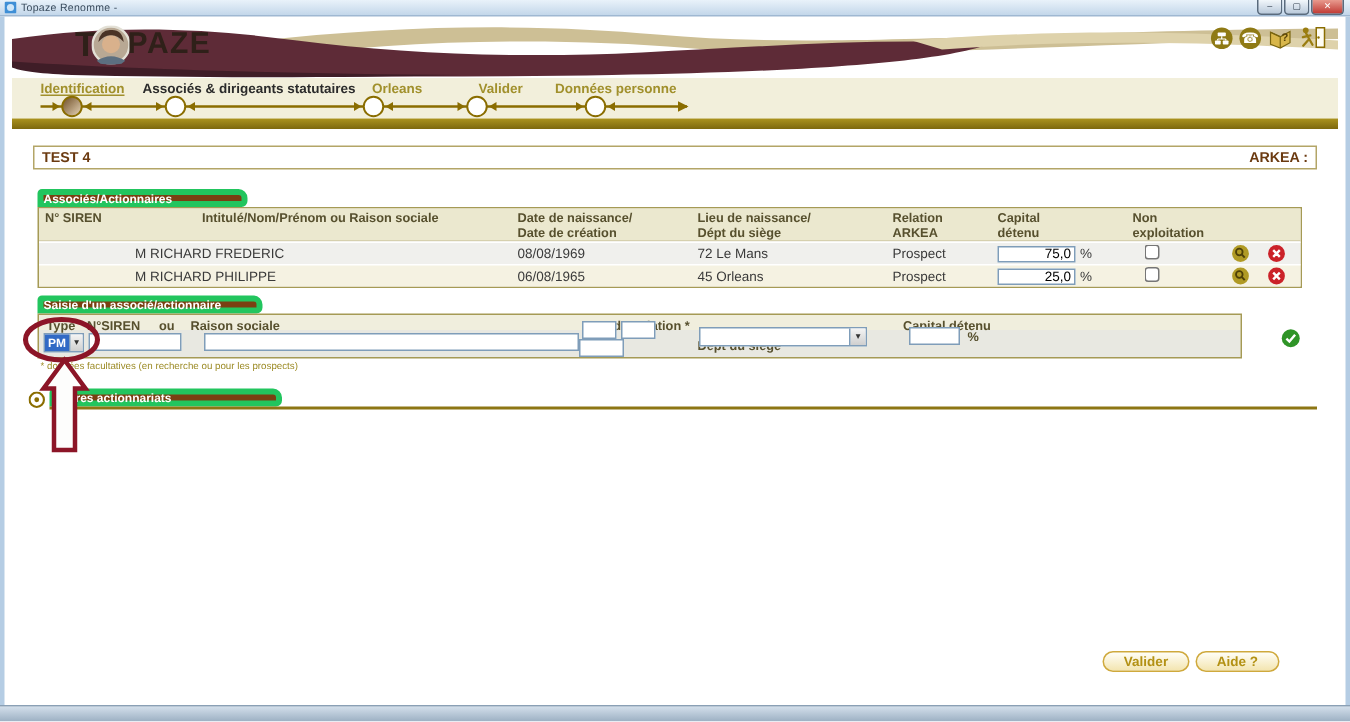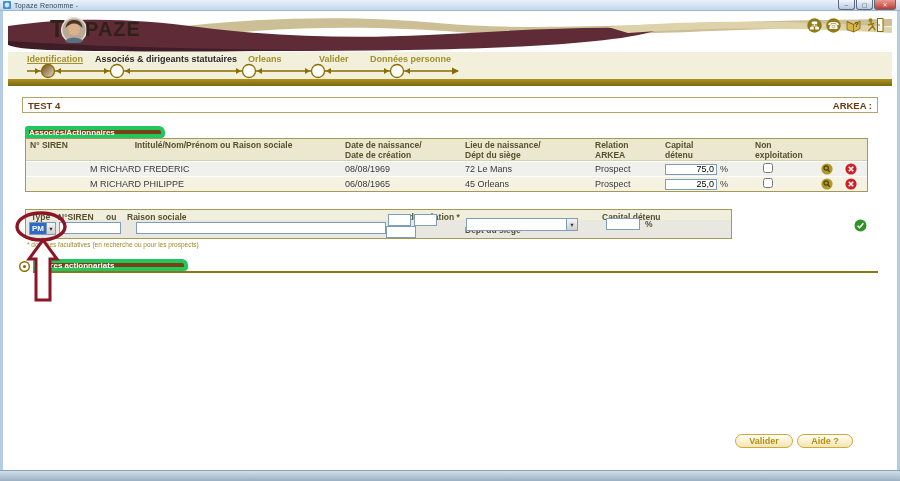--- a/index.html
+++ b/index.html
@@ -51,21 +51,21 @@
   .tr.row.even{background:#f5f2e2;}
   .td{flex:none;padding-left:4px;}
   .c1{width:60px;}.c2{width:255px;}.c3{width:120px;}.c4{width:130px;}
   .c5{width:70px;}.c6{width:90px;}.c7{width:58px;}.c8{width:60px;}
   .tr.hdr .c2{text-align:center;padding-left:0;}
   .capinp{width:52px;height:11px;border:1px solid #7f9db9;font-size:9px;text-align:right;
     padding:0 2px 0 0;font-family:inherit;}
   .cb{width:10px;height:10px;margin:0 0 0 12px;}
   .iconcell{display:flex;gap:12px;padding-left:12px;align-items:center;}
   
-  .entrybox{position:absolute;left:25px;top:209px;width:707px;height:30px;
+  .entrybox{position:absolute;left:25px;top:209px;width:803px;height:30px;
     border:1px solid #a59a55;background:linear-gradient(#f0eedd 0 10px,#e8e8e1 10px);}
   .ef{position:absolute;font-size:8.5px;font-weight:bold;color:#57502e;white-space:nowrap;}
   .inp{position:absolute;background:#fff;border:1px solid #7f9db9;height:12px;
     font-size:8.5px;padding:0 2px;font-family:inherit;}
   .sel{position:absolute;display:flex;border:1px solid #7f9db9;background:#fff;height:13px;}
   .sel .val{flex:1;font-size:8px;display:flex;align-items:center;padding:0 2px;}
   .sel .btn{width:11px;background:linear-gradient(#f4f4f4,#cfcfcf);border-left:1px solid #7f9db9;
     display:flex;align-items:center;justify-content:center;font-size:5.5px;color:#333;}
   .sel.type .val{background:#316ac5;color:#fff;font-weight:bold;justify-content:center;}
   .footnote{position:absolute;left:27px;top:241px;font-size:6.5px;color:#9c8b26;}
@@ -242,20 +242,23 @@
             <line x1="6.8" y1="6.6" x2="8.8" y2="8.8" stroke="#4d3f08" stroke-width="1.3"></line>
           </svg>
         <svg width="12" height="12">
             <circle cx="6" cy="6" r="5.6" fill="#cb2229"></circle>
             <path d="M3.8 3.8 L8.2 8.2 M8.2 3.8 L3.8 8.2" stroke="#fff" stroke-width="1.6"></path>
           </svg>
       </div>
     </div>
   </div>
 
+  <div class="sectab" style="left:25px;top:197px;min-width:150px">
+    <span>Saisie d'un associé/actionnaire</span>
+  </div>
   <div class="entrybox">
     <span class="ef" style="left:5px;top:2px">Type</span>
     <span class="ef" style="left:32px;top:2px">N°SIREN</span>
     <span class="ef" style="left:80px;top:2px">ou</span>
     <span class="ef" style="left:101px;top:2px">Raison sociale</span>
     <span class="ef" style="left:362px;top:2px">Date de création *</span>
     <span class="ef" style="left:439px;top:15px">Dépt du siège *</span>
     <span class="ef" style="left:576px;top:2px">Capital détenu</span>
 
     <div class="sel type" style="left:3px;top:12px;width:27px">

